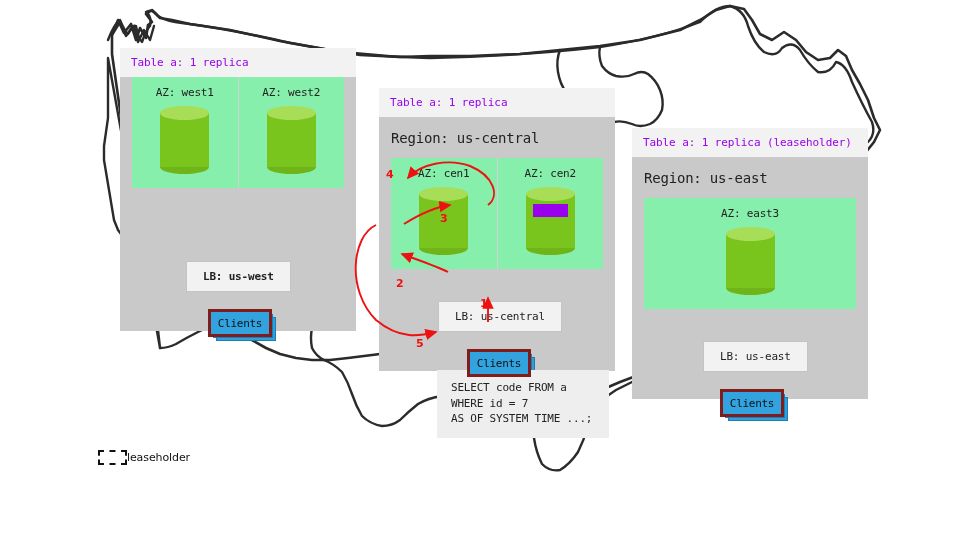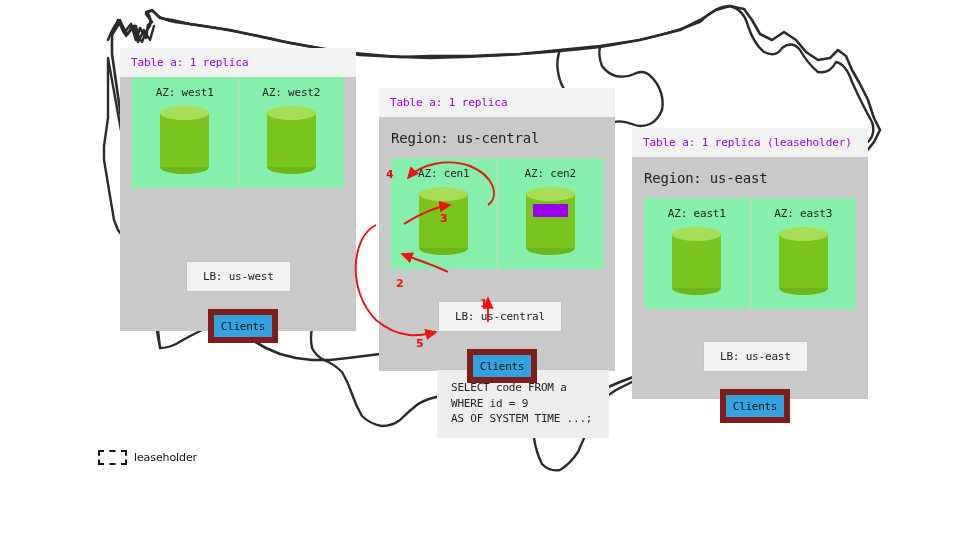--- a/index.html
+++ b/index.html
@@ -96,39 +96,39 @@
   
   .clients{position:absolute;width:66px;height:25px;}
   .clients .card{
     position:absolute;width:58px;height:22px;
     background:#30a0dd;border:1px solid #1b7db5;
   }
   .clients .c3{left:8px;top:8px;}
   .clients .c2{left:5px;top:5px;}
   .clients .c1{left:3px;top:3px;}
   .clients .c0{
-    left:0;top:0;background:#33a3e0;border:6px solid #7f1d1d;
+    left:0;top:0;background:#33a3e0;border:3px solid #7f1d1d;
     display:flex;align-items:center;justify-content:center;
     font-size:11px;color:#101010;letter-spacing:-0.3px;z-index:4;
   }
 
   
   .sqlbox{
     position:absolute;
     background:#eeeeee;
     font-size:11px;color:#222;
     line-height:1.42;
     padding:10px 14px 11px 14px;
     white-space:pre;
     letter-spacing:-0.2px;
   }
 
   
   .legend{
-    position:absolute;display:flex;align-items:center;gap:7px;
+    position:absolute;display:flex;align-items:center;
   }
   .legend .swatch{
     width:25px;height:11px;border:2px dashed #111;background:transparent;
   }
   .legend .txt{
     font-size:11px;color:#111;
     font-family:"DejaVu Sans","Liberation Sans",sans-serif;
     letter-spacing:-0.1px;
   }
 
@@ -228,21 +228,21 @@
         </div>
         <div class="az">
           <span class="az-label">AZ: west2</span>
           <div class="cyl">
             <div class="bot"></div>
             <div class="body"></div>
             <div class="top"></div>
           </div>
         </div>
       </div>
-      <div class="lb" style="left:66px;top:184px;">LB: us-west</div>
+      <div class="lb" style="left:66px;top:184px;font-weight:bold;">LB: us-west</div>
       <div class="clients" style="left:88px;top:232px;">
         <div class="card c3"></div>
         <div class="card c2"></div>
         <div class="card c1"></div>
         <div class="card c0">Clients</div>
       </div>
     </div>
   </div>
 
   <div class="region" style="left:355px;top:88px;width:236px;">
@@ -277,48 +277,40 @@
       </div>
     </div>
   </div>
 
   <div class="region" style="left:608px;top:128px;width:236px;">
     <div class="region-header">Table a: 1 replica (leaseholder)</div>
     <div class="region-body" style="height:242px;position:relative;">
       <div class="region-title">Region: us-east</div>
       <div class="az-row">
         <div class="az">
-          <span class="az-label">AZ: east1</span>
-          <div class="cyl">
-            <div class="bot"></div>
-            <div class="body"></div>
-            <div class="top"></div>
-          </div>
-        </div>
-        <div class="az">
           <span class="az-label">AZ: east3</span>
           <div class="cyl">
             <div class="bot"></div>
             <div class="body"></div>
             <div class="top"></div>
           </div>
         </div>
       </div>
       <div class="lb" style="left:71px;top:184px;">LB: us-east</div>
       <div class="clients" style="left:88px;top:232px;">
         <div class="card c3"></div>
         <div class="card c2"></div>
         <div class="card c1"></div>
         <div class="card c0">Clients</div>
       </div>
     </div>
   </div>
 
   <div class="sqlbox" style="left:437px;top:370px;width:144px;">SELECT code FROM a
-WHERE id = 9
+WHERE id = 7
 AS OF SYSTEM TIME ...;</div>
 
   <div class="legend" style="left:98px;top:450px;">
     <div class="swatch"></div>
     <div class="txt">leaseholder</div>
   </div>
 
   <svg class="arrow-layer" viewBox="0 0 960 540" xmlns="http://www.w3.org/2000/svg" style="pointer-events:none;">
     <defs>
       <marker id="ah" markerWidth="7" markerHeight="7" refX="5.6" refY="3" orient="auto" markerUnits="strokeWidth">

